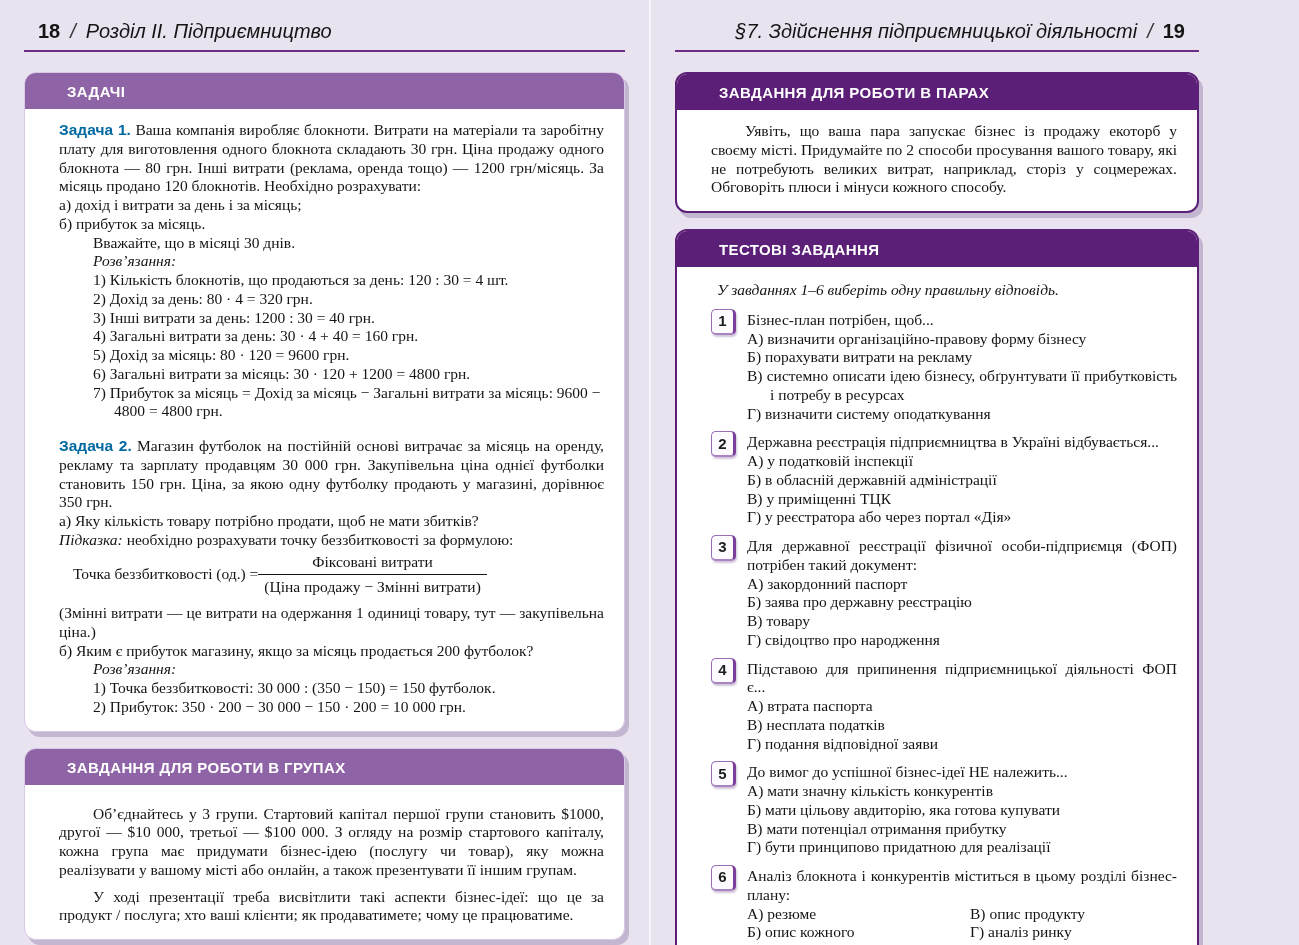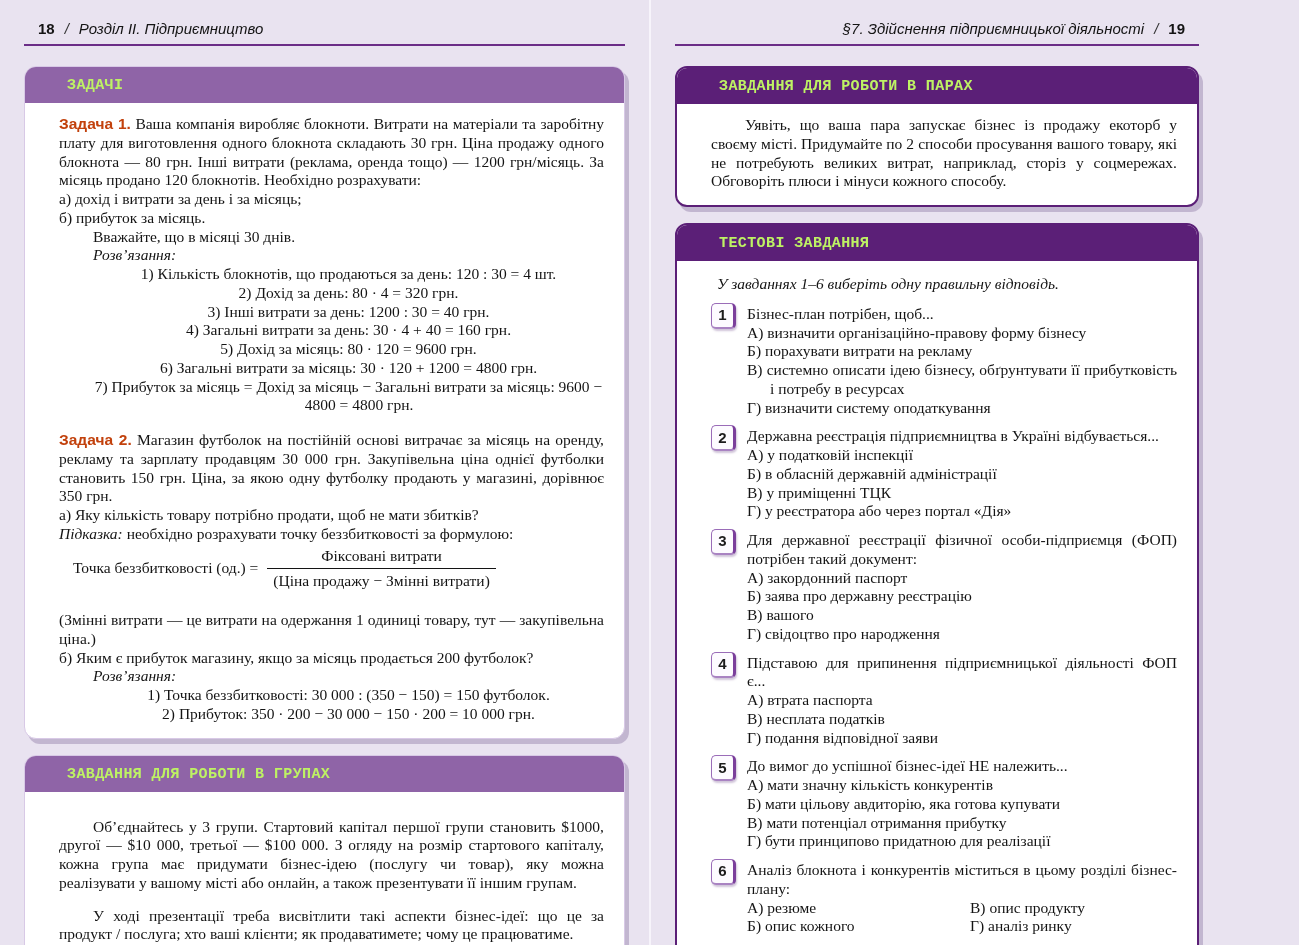--- a/index.html
+++ b/index.html
@@ -10,62 +10,62 @@
     color:#141414;
     overflow:hidden;
   }
   .spread { display:flex; width:1299px; height:945px; }
   .page { width:649px; padding:16px 24px 0 24px; }
   .page.right { border-left:2px solid #f7f4fb; width:574px; }
 
   
   .runhead {
     display:flex; align-items:baseline; gap:10px;
-    font-family:"Liberation Sans", sans-serif; font-size:15px;
+    font-family:"Liberation Sans", sans-serif; font-size:20px;
     border-bottom:2px solid #6b2d87; padding:4px 4px 7px 14px; margin-bottom:20px;
   }
   .runhead.rh-right { justify-content:flex-end; padding-right:14px; }
   .rh-num { font-weight:bold; font-style:normal; }
   .rh-slash { font-style:italic; color:#333; }
   .rh-title { font-style:italic; }
 
   
   .box {
     background:#ffffff; border-radius:12px; overflow:hidden;
     box-shadow:4px 5px 0 rgba(122,97,150,0.35);
     margin-bottom:16px;
   }
   .box.light-border { border:1px solid #d8c9e6; }
   .box.dark-border  { border:2px solid #5b1f77; }
   .box-head {
-    color:#bef264; font-family:Liberation Mono, monospace;
+    color:#ffffff; font-family:Liberation Sans, sans-serif;
     font-weight:bold; font-size:15px; letter-spacing:.4px;
     padding:10px 8px 9px 42px;
   }
   .box-head.mid  { background:#8f64a7; }
   .box-head.dark { background:#5b1f77; }
   .box-body {
     padding:12px 20px 14px 34px;
     font-size:15.5px; line-height:1.21; text-align:justify;
   }
 
-  .task-label { font-family:"Liberation Sans", sans-serif; font-weight:bold; color:#c2410c; }
+  .task-label { font-family:"Liberation Sans", sans-serif; font-weight:bold; color:#0369a1; }
   .plain { text-align:justify; }
   .indent-block { margin-left:34px; text-align:left; }
-  .sline { padding-left:21px; text-indent:-21px; text-align:center; }
+  .sline { padding-left:21px; text-indent:-21px; text-align:left; }
   .italic { font-style:italic; }
   .task2 { margin-top:16px; }
 
   
-  .formula { display:flex; align-items:center; gap:9px; margin:3px 0 20px 14px; text-align:left; }
+  .formula { display:flex; align-items:center; margin:3px 0 7px 14px; text-align:left; }
   .frac { display:inline-block; text-align:center; }
   .frac .num { padding:0 12px 3px; display:block; }
   .frac .den { border-top:1.4px solid #141414; padding:3px 6px 0; display:block; }
 
-  .groups-par { text-indent:34px; margin-top:14px; }
+  .groups-par { text-indent:34px; margin-top:8px; }
   .pairs-par  { text-indent:34px; }
 
   
   .tests-intro { font-style:italic; margin:2px 0 11px 6px; text-align:left; }
   .question { display:flex; gap:11px; margin-bottom:10px; }
   .qnum {
     flex:0 0 auto; width:25px; height:26px; margin-top:-2px;
     background:#fdfbff;
     border:1px solid #9a6cb8; border-right:3px solid #7b3f9b; border-bottom:2px solid #a983c2;
     border-radius:5px;
@@ -195,21 +195,21 @@
             <div class="opt">Г) у реєстратора або через портал «Дія»</div>
           </div>
         </div>
 
         <div class="question">
           <div class="qnum">3</div>
           <div class="qbody">
             <div class="qtext">Для державної реєстрації фізичної особи-підприємця (ФОП) потрібен такий документ:</div>
             <div class="opt">А) закордонний паспорт</div>
             <div class="opt">Б) заява про державну реєстрацію</div>
-            <div class="opt">В) вашого</div>
+            <div class="opt">В) товару</div>
             <div class="opt">Г) свідоцтво про народження</div>
           </div>
         </div>
 
         <div class="question">
           <div class="qnum">4</div>
           <div class="qbody">
             <div class="qtext">Підставою для припинення підприємницької діяльності ФОП є...</div>
             <div class="opt">А) втрата паспорта</div>
             <div class="opt">В) несплата податків</div>

